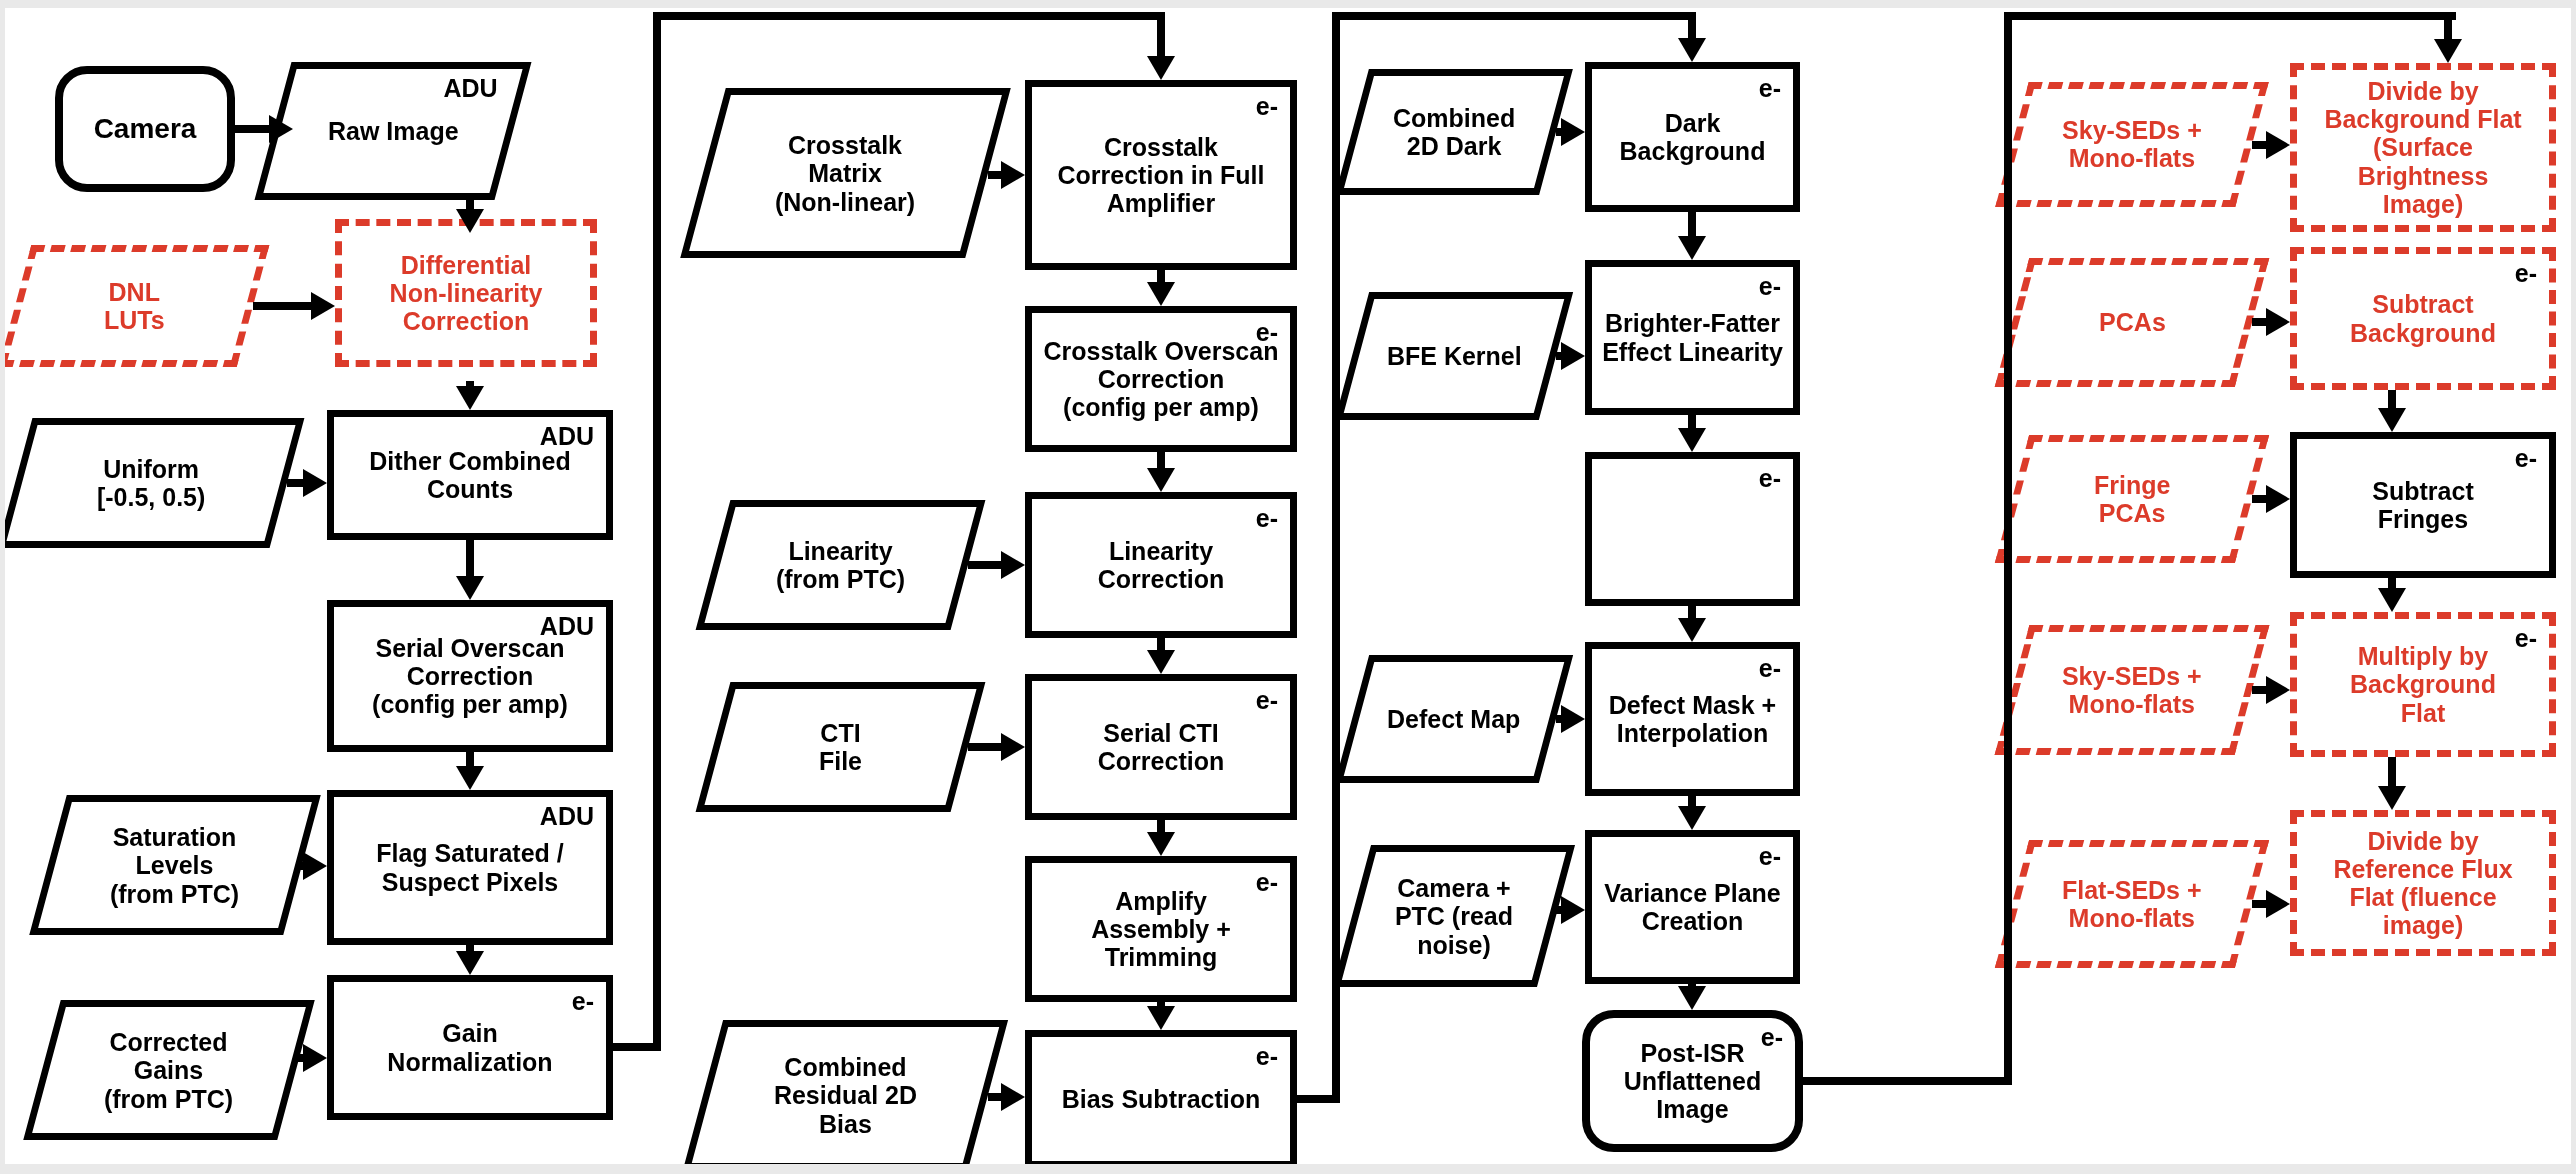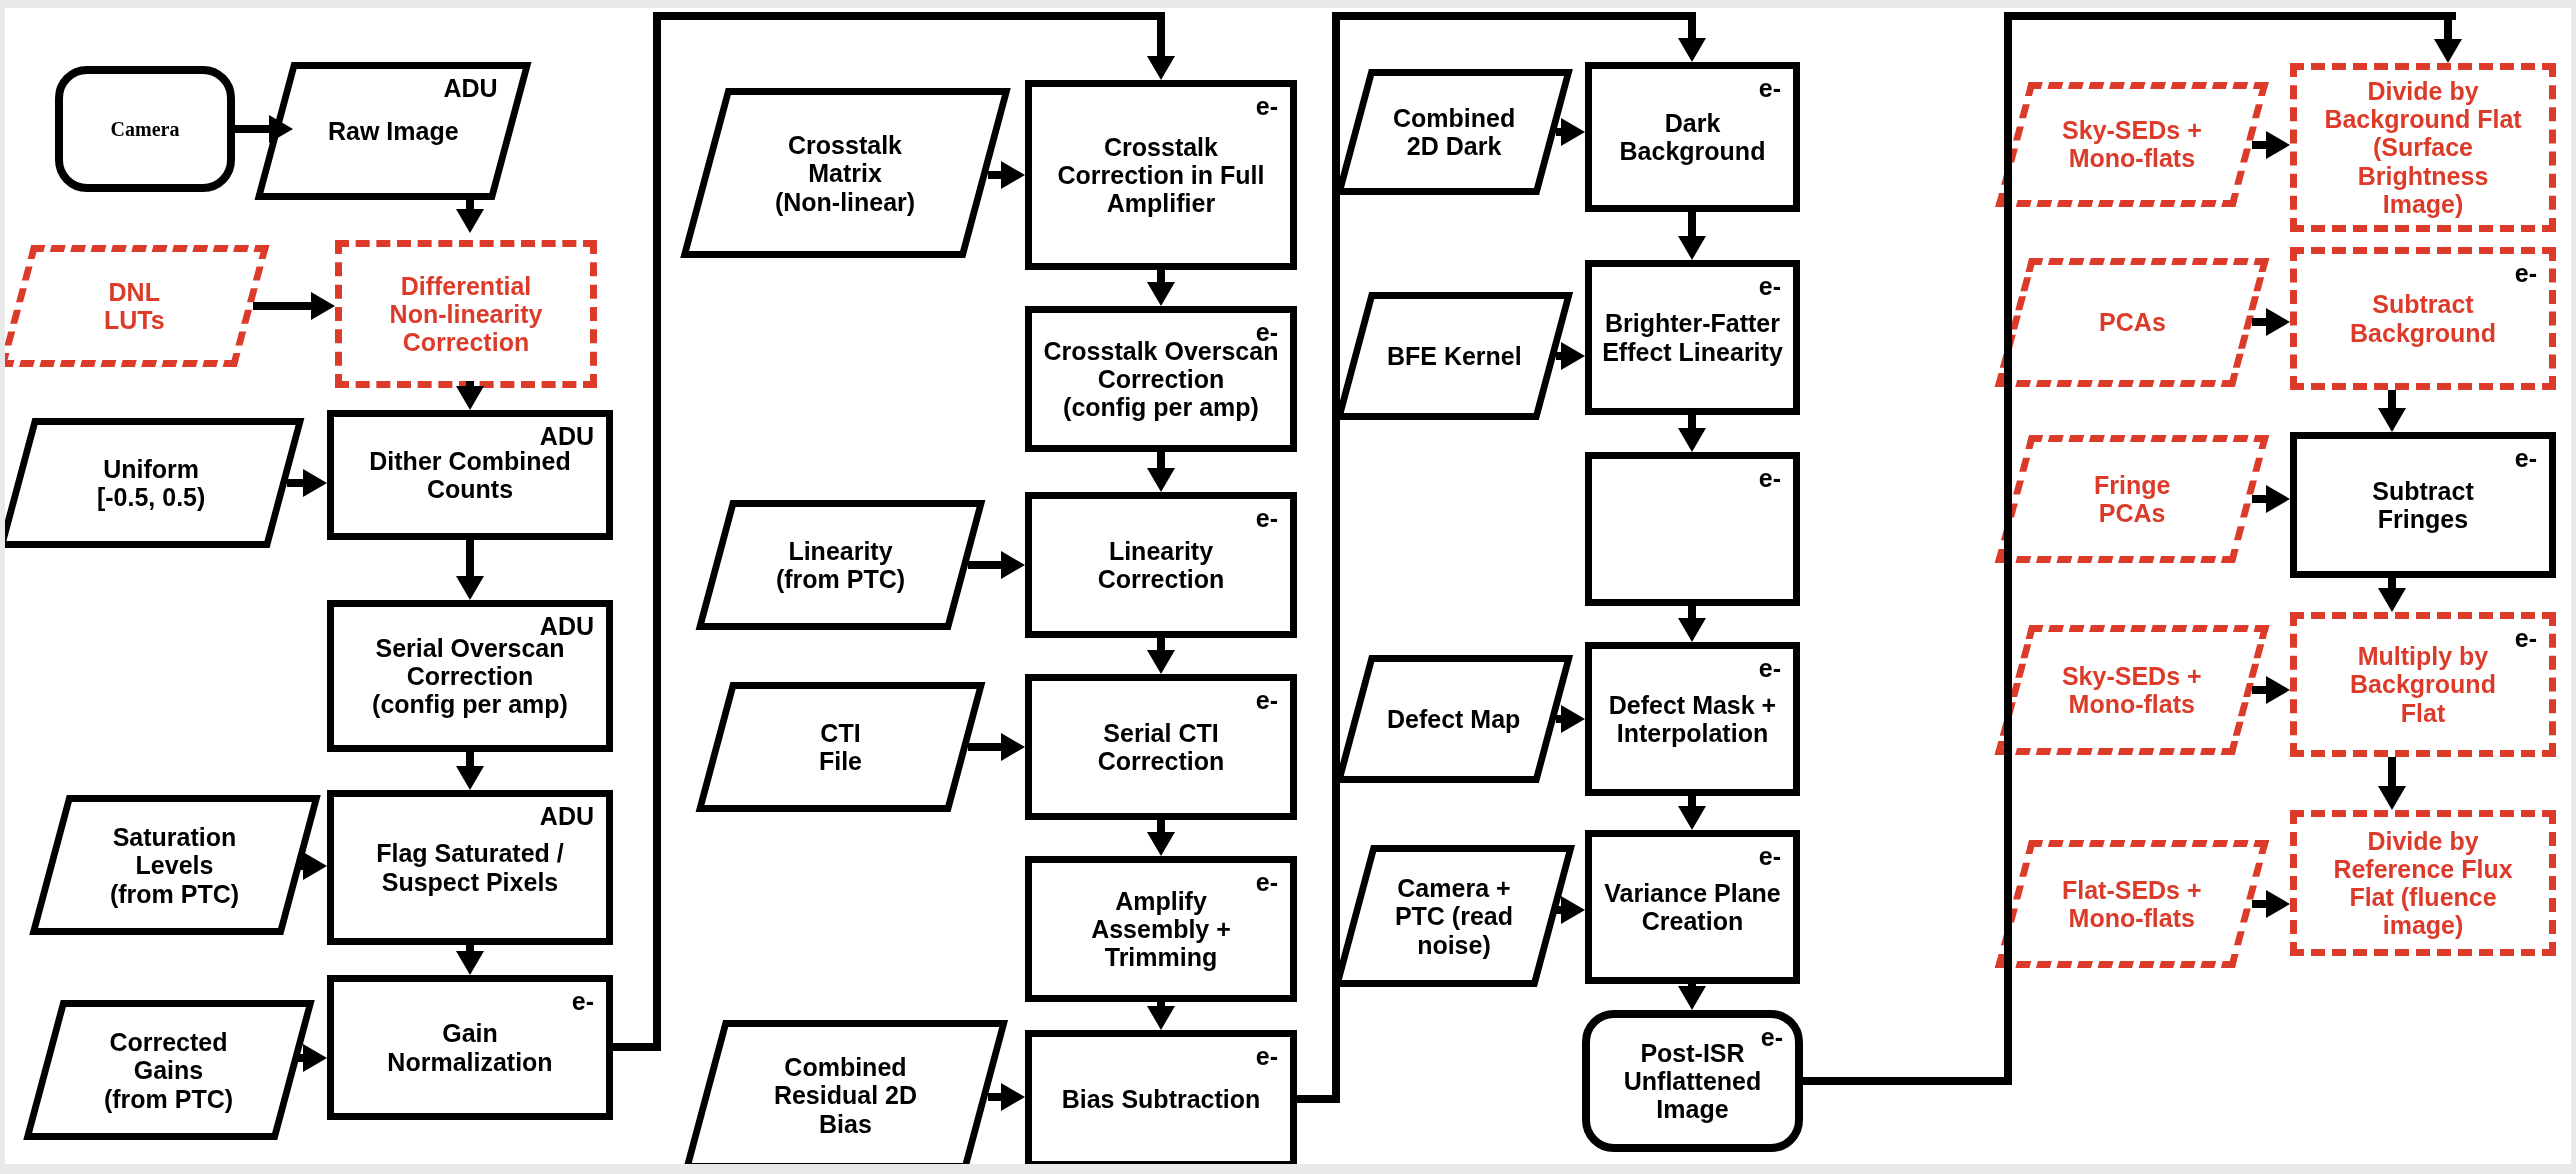--- a/index.html
+++ b/index.html
@@ -17,21 +17,21 @@
   .term{border:8px solid #000;border-radius:32px;}
   .para{border:7px solid #000;transform:skewX(-15deg);}
   .para > .lbl{transform:skewX(15deg);}
   .para > .tag{transform:skewX(15deg);right:20px;}
   .dashed{border-style:dashed;}
   .red{border-color:#dc3b2a;color:#dc3b2a;}
   .lbl{
     white-space:pre-line;line-height:1.13;font-size:25px;letter-spacing:0px;
     padding:0 4px;
   }
-  .big .lbl{font-size:20px;font-family:Liberation Serif, serif;}
+  .big .lbl{font-size:28px;}
   .tag{
     position:absolute;top:5px;right:12px;font-size:25px;font-weight:bold;color:#000;
   }
   .hseg{position:absolute;height:8px;background:#000;}
   .vseg{position:absolute;width:8px;background:#000;}
   .head-right{
     position:absolute;width:0;height:0;
     border-top:14px solid transparent;border-bottom:14px solid transparent;
     border-left:24px solid #000;
   }
@@ -54,21 +54,21 @@
   <div class="node para" style="left:273px;top:62px;width:240px;height:138px;">
     <span class="tag">ADU</span>
     <span class="lbl">Raw Image</span>
   </div>
 
   <div class="node para dashed red" style="left:15px;top:245px;width:238px;height:122px;">
     <span class="lbl">DNL
 LUTs</span>
   </div>
 
-  <div class="node rect dashed red" style="left:335px;top:240px;width:262px;height:148px;">
+  <div class="node rect dashed red" style="left:335px;top:219px;width:262px;height:148px;">
     <span class="lbl">Differential
 Non-linearity
 Correction</span>
   </div>
 
   <div class="node para" style="left:15px;top:418px;width:272px;height:130px;">
     <span class="lbl">Uniform
 [-0.5, 0.5)</span>
   </div>
 

